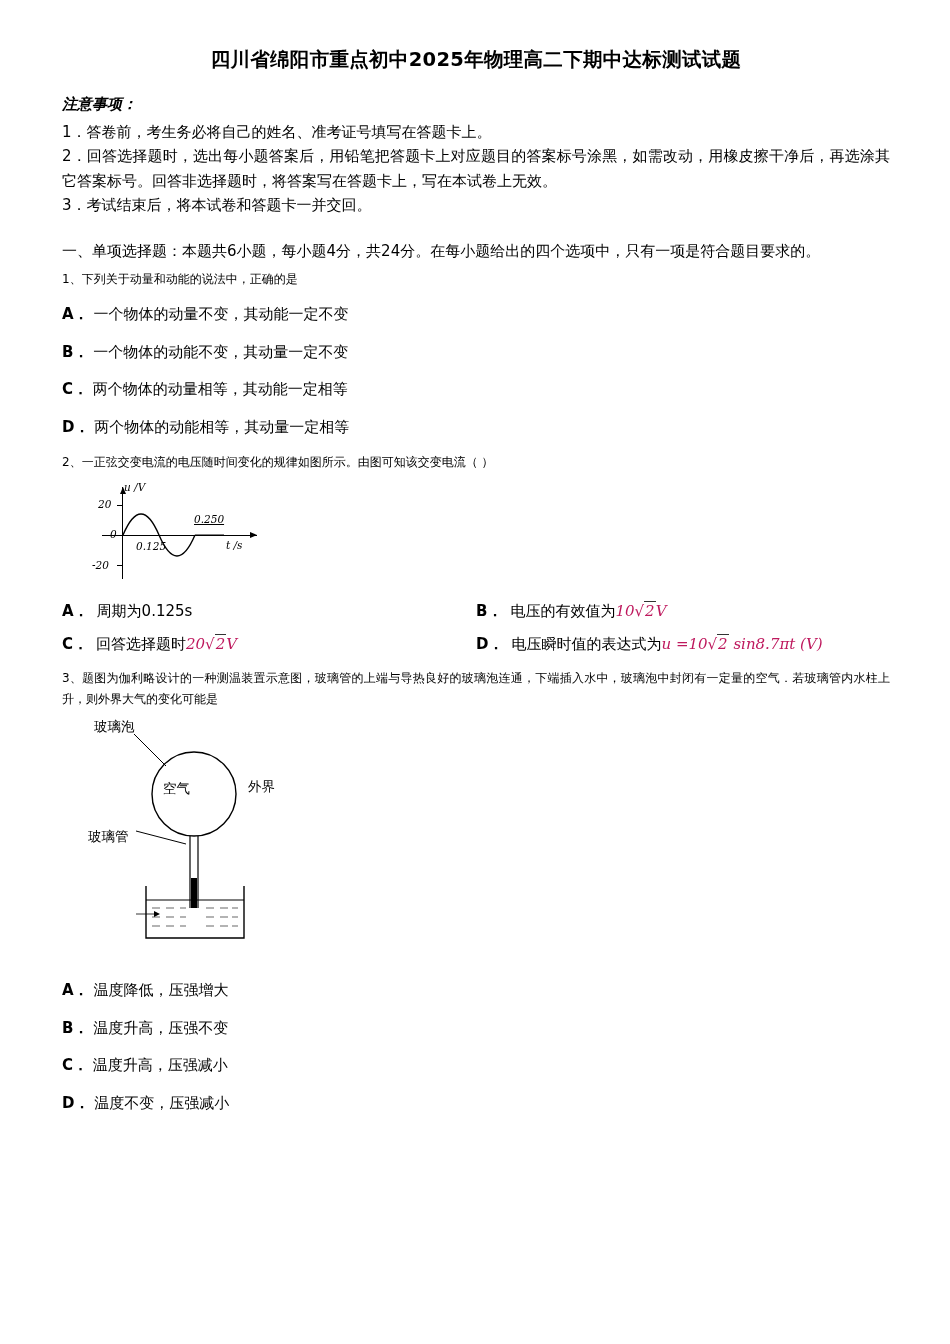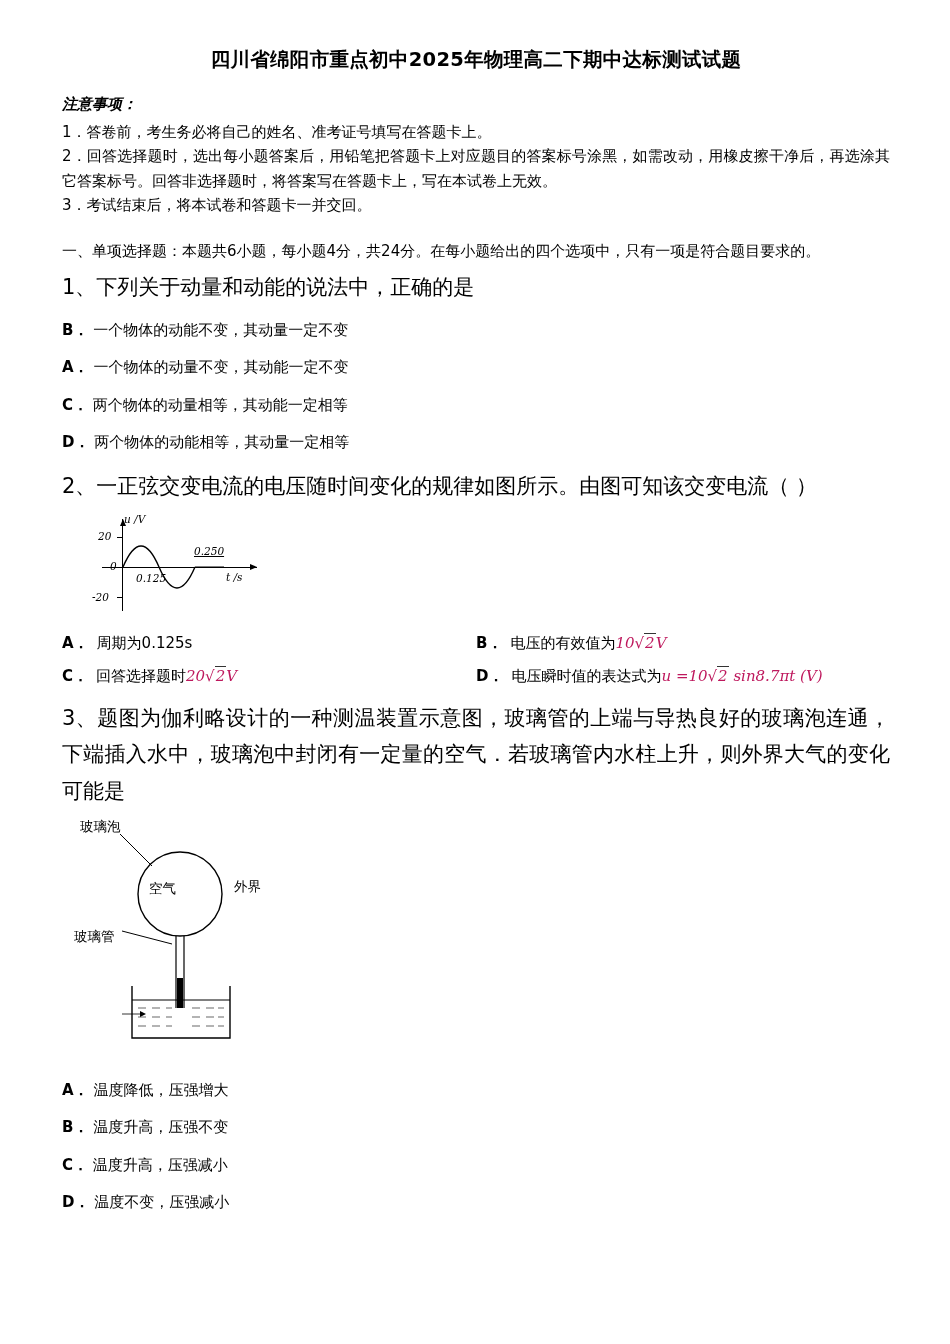--- a/index.html
+++ b/index.html
@@ -40,21 +40,21 @@
     margin: 0;
     text-align: justify;
   }
   .section-head {
     font-size: 15px;
     margin: 22px 0 4px 0;
     line-height: 1.6;
     text-align: justify;
   }
   .q-stem {
-    font-size: 21px;
+    font-size: 12px;
     line-height: 1.75;
     margin: 6px 0 4px 0;
     text-align: justify;
   }
   .opt {
     font-size: 15px;
     line-height: 1.7;
     margin: 12px 0 12px 0;
   }
   .opt .lbl { font-weight: bold; }
@@ -116,47 +116,47 @@
     position: absolute;
     font-size: 10.5px;
     font-style: italic;
   }
   .fig-sine svg { position: absolute; left: 0; top: 0; }
   
   .fig-app {
     position: relative;
     width: 420px;
     height: 248px;
-    margin: 8px 0 6px 10px;
+    margin: 8px 0 6px 24px;
     font-size: 13.5px;
   }
   .fig-app .lab { position: absolute; font-size: 13.5px; }
 </style>
 </head>
 <body>
 
 <div class="page">
 
   <h1 class="doc-title">四川省绵阳市重点初中2025年物理高二下期中达标测试试题</h1>
 
   <p class="notice-head">注意事项：</p>
   <p class="notice-line">1．答卷前，考生务必将自己的姓名、准考证号填写在答题卡上。</p>
   <p class="notice-line">2．回答选择题时，选出每小题答案后，用铅笔把答题卡上对应题目的答案标号涂黑，如需改动，用橡皮擦干净后，再选涂其它答案标号。回答非选择题时，将答案写在答题卡上，写在本试卷上无效。</p>
   <p class="notice-line">3．考试结束后，将本试卷和答题卡一并交回。</p>
 
   <p class="section-head">一、单项选择题：本题共6小题，每小题4分，共24分。在每小题给出的四个选项中，只有一项是符合题目要求的。</p>
 
   <p class="q-stem">1、下列关于动量和动能的说法中，正确的是</p>
   <p class="opt">
+    <span class="lbl">A．</span>
+    <span>一个物体的动量不变，其动能一定不变</span>
+  </p>
+  <p class="opt">
     <span class="lbl">B．</span>
     <span>一个物体的动能不变，其动量一定不变</span>
-  </p>
-  <p class="opt">
-    <span class="lbl">A．</span>
-    <span>一个物体的动量不变，其动能一定不变</span>
   </p>
   <p class="opt">
     <span class="lbl">C．</span>
     <span>两个物体的动量相等，其动能一定相等</span>
   </p>
   <p class="opt">
     <span class="lbl">D．</span>
     <span>两个物体的动能相等，其动量一定相等</span>
   </p>
 

